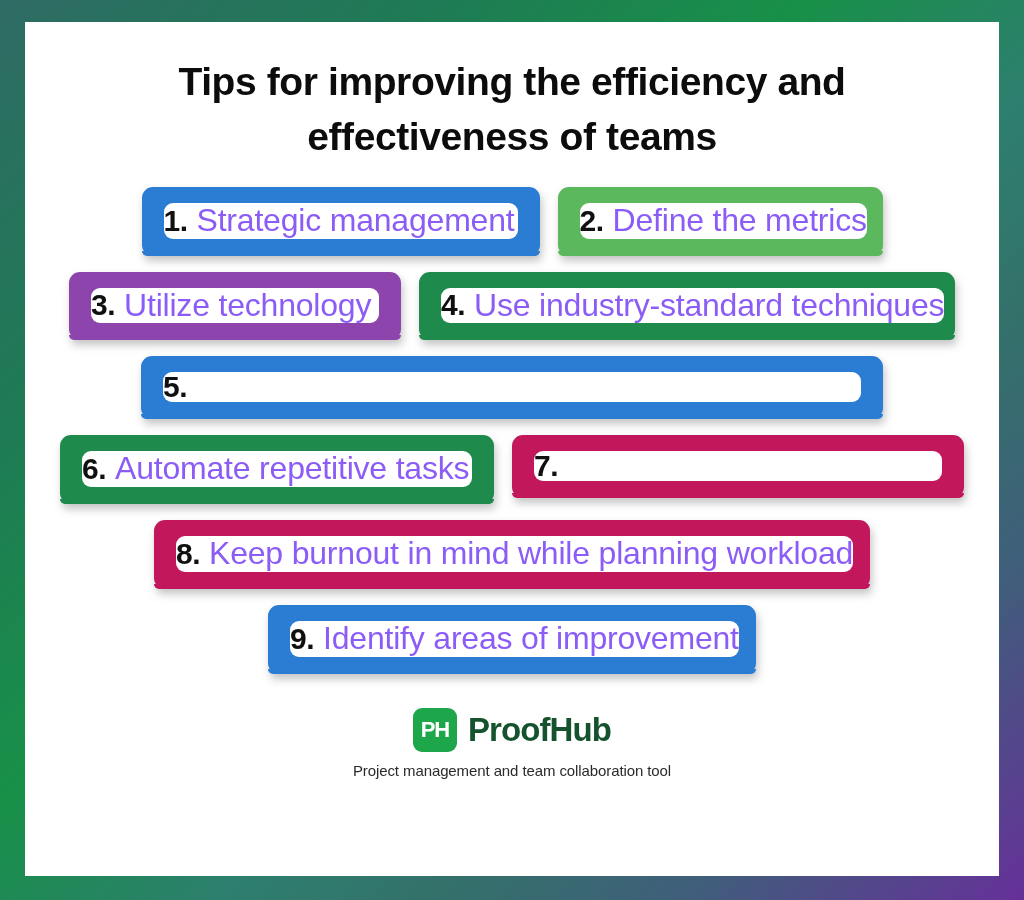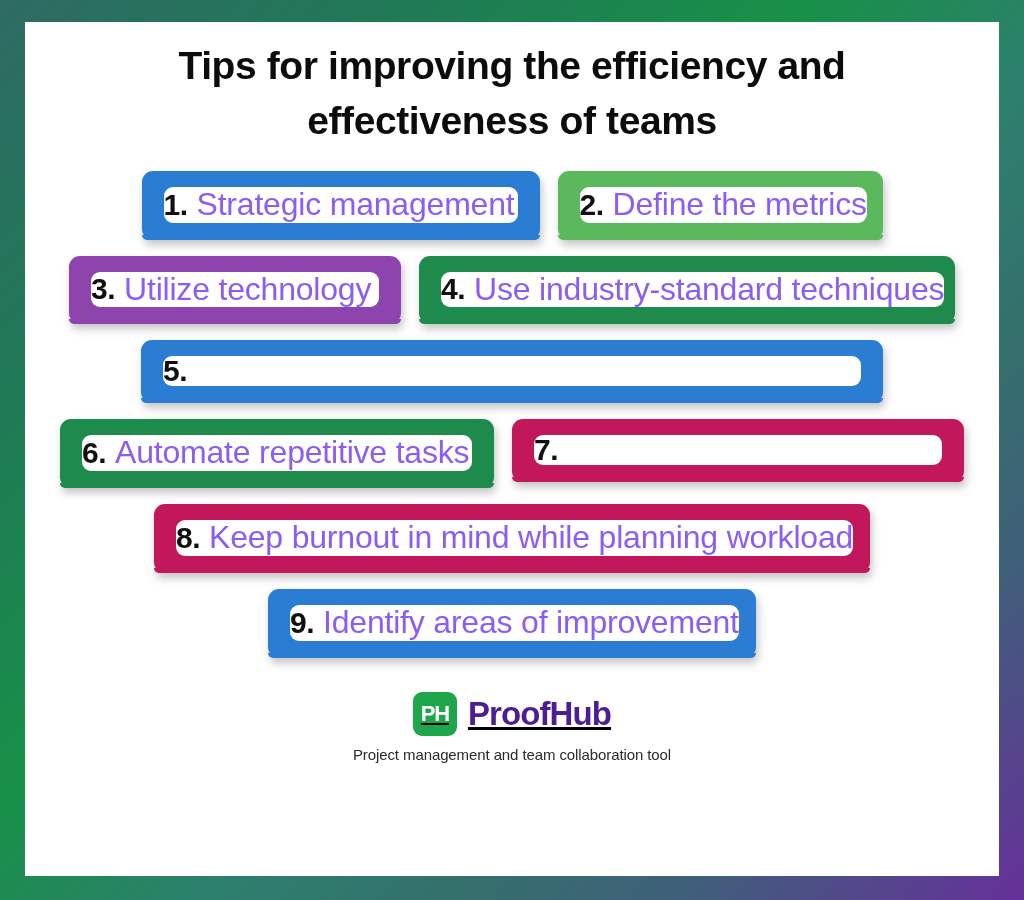--- a/index.html
+++ b/index.html
@@ -34,21 +34,21 @@
     left: 25px;
     top: 22px;
     right: 25px;
     bottom: 24px;
     background: #ffffff;
     overflow: hidden;
   }
 
   
   .title-block {
-    padding-top: 16px;
+    padding-top: 32px;
     text-align: center;
   }
   .title {
     margin: 0 auto;
     width: 790px;
     font-size: 39px;
     line-height: 1.42;
     font-weight: bold;
     letter-spacing: -0.4px;
     color: #0c0c0c;
@@ -113,41 +113,40 @@
     line-height: 1.12;
   }
 
   
   .brand {
     margin-top: 18px;
     display: flex;
     align-items: center;
     justify-content: center;
     gap: 11px;
-    text-decoration: underline;
   }
   .brand-mark {
     width: 44px;
     height: 44px;
     border-radius: 9px;
     display: flex;
     align-items: center;
     justify-content: center;
   }
   .brand-mark span {
     color: #ffffff;
     font-size: 22px;
     font-weight: bold;
     letter-spacing: -1.2px;
     line-height: 1;
   }
   .brand-name {
     font-size: 33px;
     font-weight: bold;
-    color: #4c1d95;
+    color: #14532d;
     letter-spacing: -0.9px;
     line-height: 1;
   }
   .tagline {
     margin-top: 10px;
     text-align: center;
     font-size: 15px;
     color: #2b2b2b;
     letter-spacing: -0.1px;
   }

